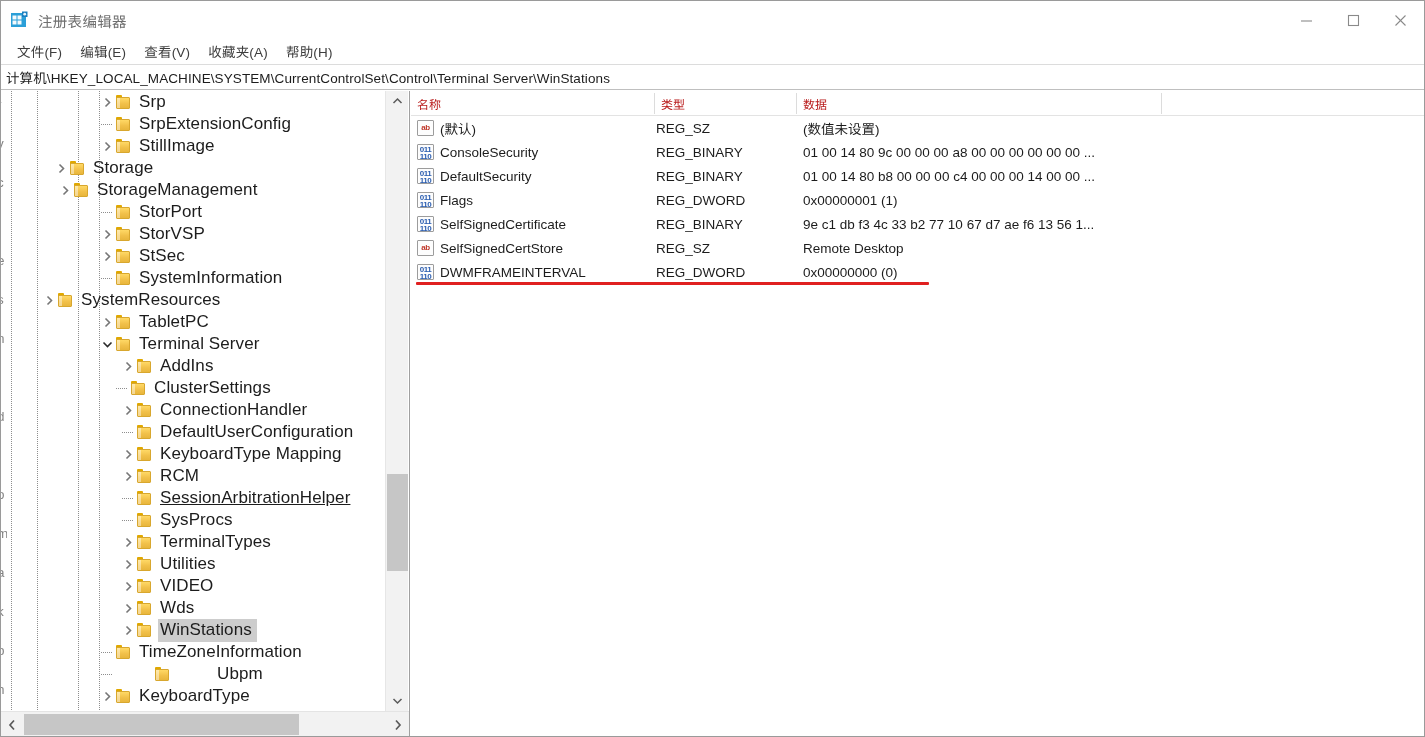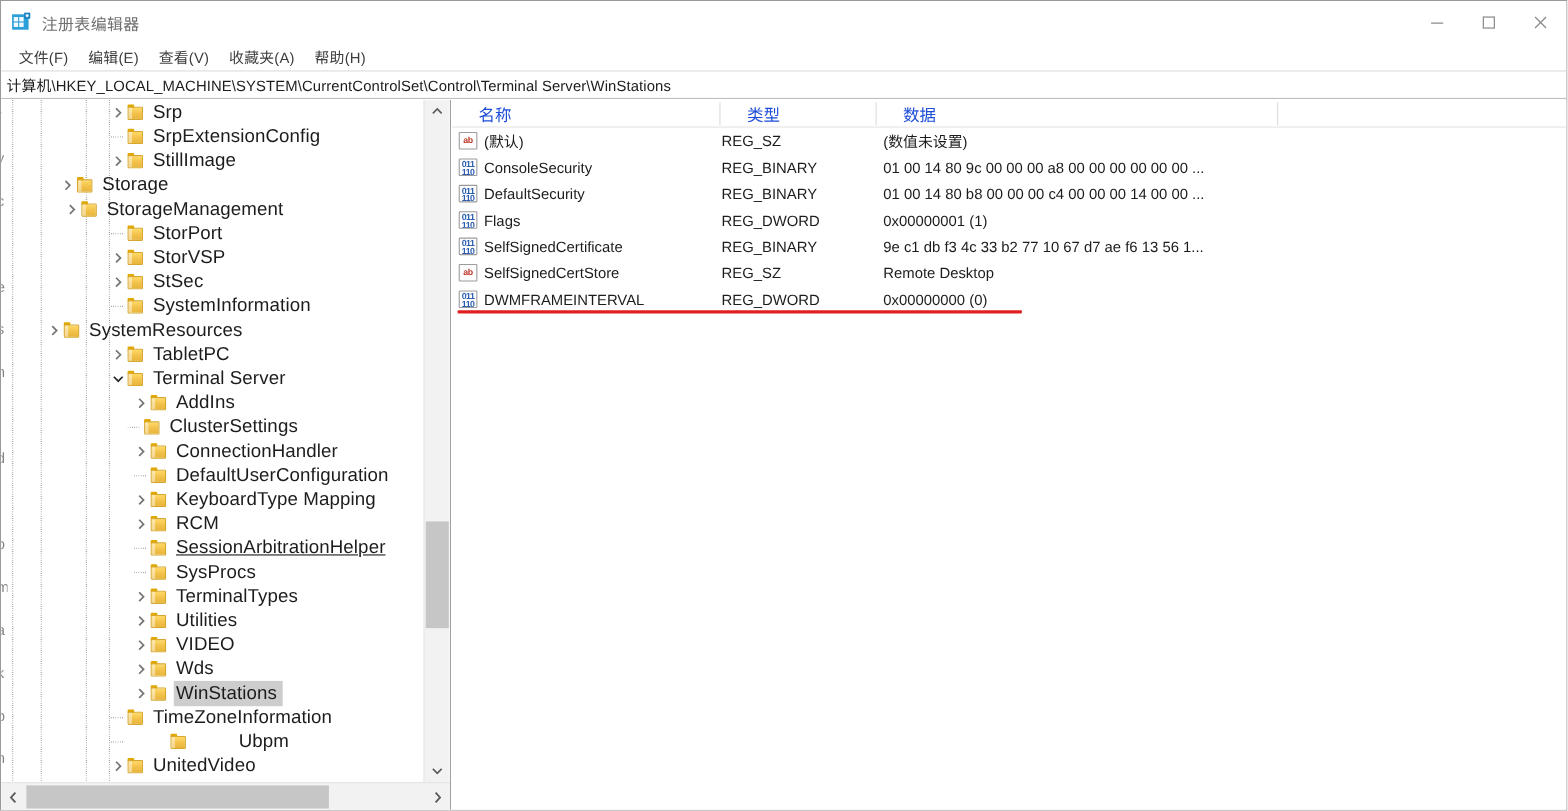--- a/index.html
+++ b/index.html
@@ -228,23 +228,23 @@
     position: relative;
     height: 25px;
     background: #ffffff;
     border-bottom: 1px solid #e3e3e3;
     box-sizing: border-box;
   }
   .lheader .hcell {
     position: absolute; top: 0;
     height: 24px;
     display: flex; align-items: center;
-    font-size: 15px;
-    color: #1d4ed8;
-    padding-left: 24px;
+    font-size: 12px;
+    color: #b91c1c;
+    padding-left: 6px;
     box-sizing: border-box;
   }
   .hsep {
     position: absolute; top: 2px;
     width: 1px; height: 21px;
     background: #dcdcdc;
   }
   .hend {
     position: absolute; top: 2px; left: 750px;
     width: 1px; height: 21px;
@@ -667,21 +667,21 @@
             <div class="trow" style="padding-left: 98px;">
               <div class="twist">
                 <svg class="chev" width="9" height="11" viewBox="0 0 9 11">
                   <polyline points="2.5,1.5 6.5,5.5 2.5,9.5" fill="none" stroke="currentColor" stroke-width="1.6"></polyline>
                 </svg>
               </div>
               <div class="folder">
                 <div class="tab"></div>
                 <div class="body"></div>
               </div>
-              <span class="tlabel">UnitedVideo</span>
+              <span class="tlabel">KeyboardType</span>
             </div>
             <div class="trow" style="padding-left: 98px;">
               <div class="dotstub"></div>
               <span class="tlabel">USB</span>
             </div>
           </div>
       </div>
 
       <div class="vscroll">
         <div class="arrow up">

